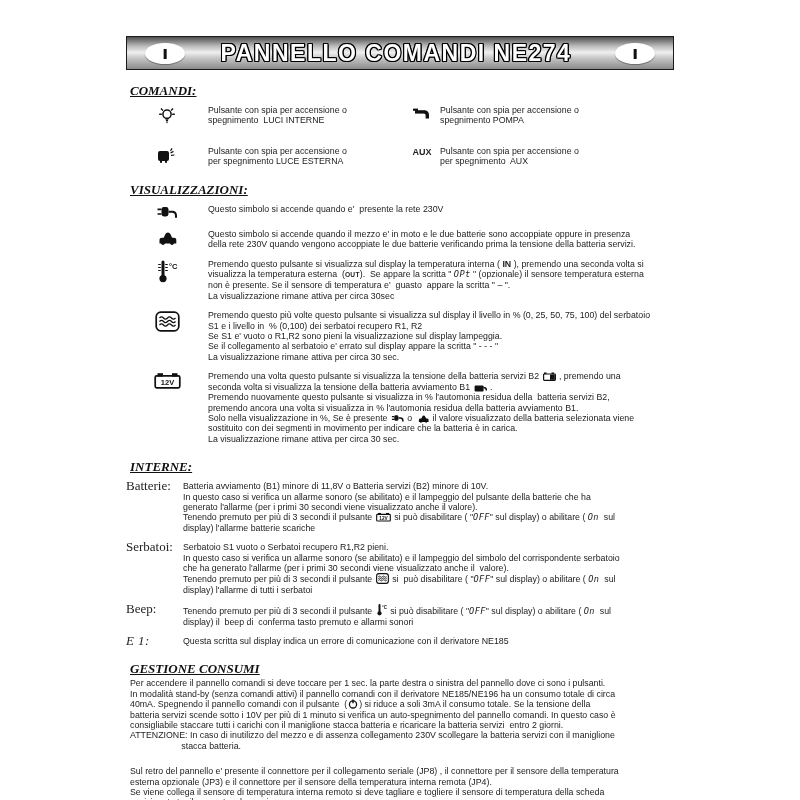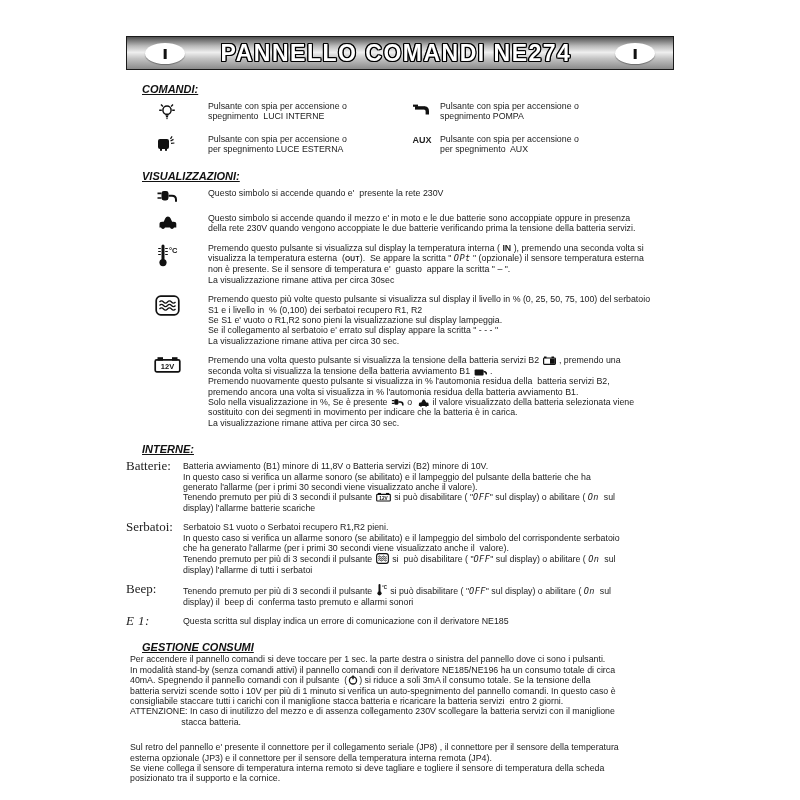--- a/index.html
+++ b/index.html
@@ -15,31 +15,31 @@
   .badge{width:40px;height:21px;background:#fff;border-radius:50%;
     display:flex;align-items:center;justify-content:center;
     box-shadow:0 1px 1px rgba(0,0,0,.35);}
   .badge span{font-weight:900;font-size:15px;color:#111;transform:scaleX(1.4);}
   .hdr-title{position:absolute;left:0;right:8px;text-align:center;
     font-size:23px;font-weight:bold;letter-spacing:1.5px;color:#fff;
     text-shadow:-1px -1px 0 #000,1px -1px 0 #000,-1px 1px 0 #000,1px 1px 0 #000,
                 0 1.2px 0 #000,0 -1.2px 0 #000,1.2px 0 0 #000,-1.2px 0 0 #000;}
 
   
-  .sec-heading{font-size:11px;font-weight:bold;font-style:italic;
-    text-decoration:underline;margin:0 0 6px 16px;color:#111;}
+  .sec-heading{font-size:13px;font-weight:bold;font-style:italic;
+    text-decoration:underline;margin:0 0 6px 4px;color:#111;font-family:Liberation Serif, serif;}
 
   
   .txt{font-size:8.8px;line-height:10.4px;white-space:pre-wrap;color:#222;}
   .bold{font-weight:bold;}
   .seg{font-family:"DejaVu Sans Mono",monospace;font-style:italic;font-size:8.6px;letter-spacing:.4px;}
   .outtok{font-weight:bold;font-size:6.6px;letter-spacing:.3px;}
 
   
-  .comandi-grid{display:grid;grid-template-columns:82px 196px 36px 1fr;row-gap:12px;margin-bottom:4px;}
+  .comandi-grid{display:grid;grid-template-columns:82px 196px 36px 1fr;row-gap:20px;margin-bottom:4px;}
   .cicon{display:flex;justify-content:center;align-items:flex-start;padding-top:1px;}
   .aux{font-size:9px;font-weight:bold;}
 
   
   .vis-row{display:grid;grid-template-columns:82px 1fr;margin-bottom:9px;}
   .vicon{display:flex;justify-content:center;align-items:flex-start;padding-top:1px;}
 
   
   .al-row{display:grid;grid-template-columns:57px 1fr;margin-bottom:9px;}
   .al-label{font-size:13px;line-height:10.4px;color:#222;font-family:Liberation Serif, serif;}

